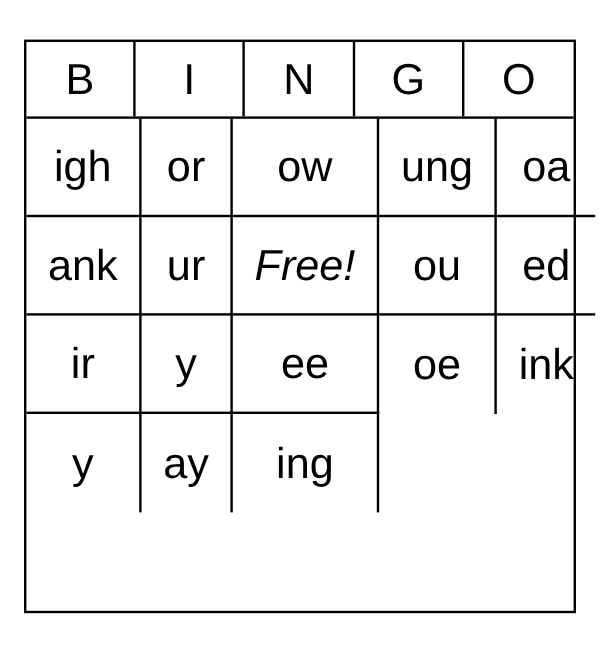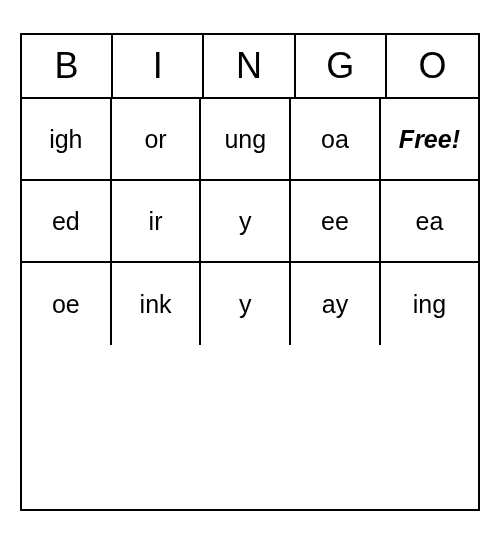--- a/index.html
+++ b/index.html
@@ -42,21 +42,21 @@
     }
 
     .bingo-grid {
       display: grid;
       grid-template-columns: repeat(5, 1fr);
       grid-template-rows: repeat(5, 1fr);
     }
 
     .grid-cell {
       text-align: center;
-      font-size: 25px;
+      font-size: 36px;
       padding: 18px 18px;
       border-right: 2px solid #000;
       border-bottom: 2px solid #000;
       display: flex;
       align-items: center;
       justify-content: center;
       min-height: 82px;
     }
 
     .grid-cell:nth-child(5n) {
@@ -74,27 +74,30 @@
   <div class="bingo-header">
   <div class="header-cell">B</div>
       <div class="header-cell">I</div>
       <div class="header-cell">N</div>
       <div class="header-cell">G</div>
       <div class="header-cell">O</div>
     </div>
   <div class="bingo-grid">
   <div class="grid-cell">igh</div>
       <div class="grid-cell">or</div>
+      <div class="grid-cell">ow</div>
       <div class="grid-cell">ung</div>
       <div class="grid-cell">oa</div>
-      <div class="grid-cell" style="font-style: italic; font-weight: bold;">Free!</div>
+      <div class="grid-cell">ank</div>
+      <div class="grid-cell">ur</div>
+      <div class="grid-cell" style="font-style: italic;">Free!</div>
+      <div class="grid-cell">ou</div>
       <div class="grid-cell">ed</div>
       <div class="grid-cell">ir</div>
       <div class="grid-cell">y</div>
       <div class="grid-cell">ee</div>
-      <div class="grid-cell">ea</div>
       <div class="grid-cell">oe</div>
       <div class="grid-cell">ink</div>
       <div class="grid-cell">y</div>
       <div class="grid-cell">ay</div>
       <div class="grid-cell">ing</div>
     </div>
 </div>
 
 </body></html>

